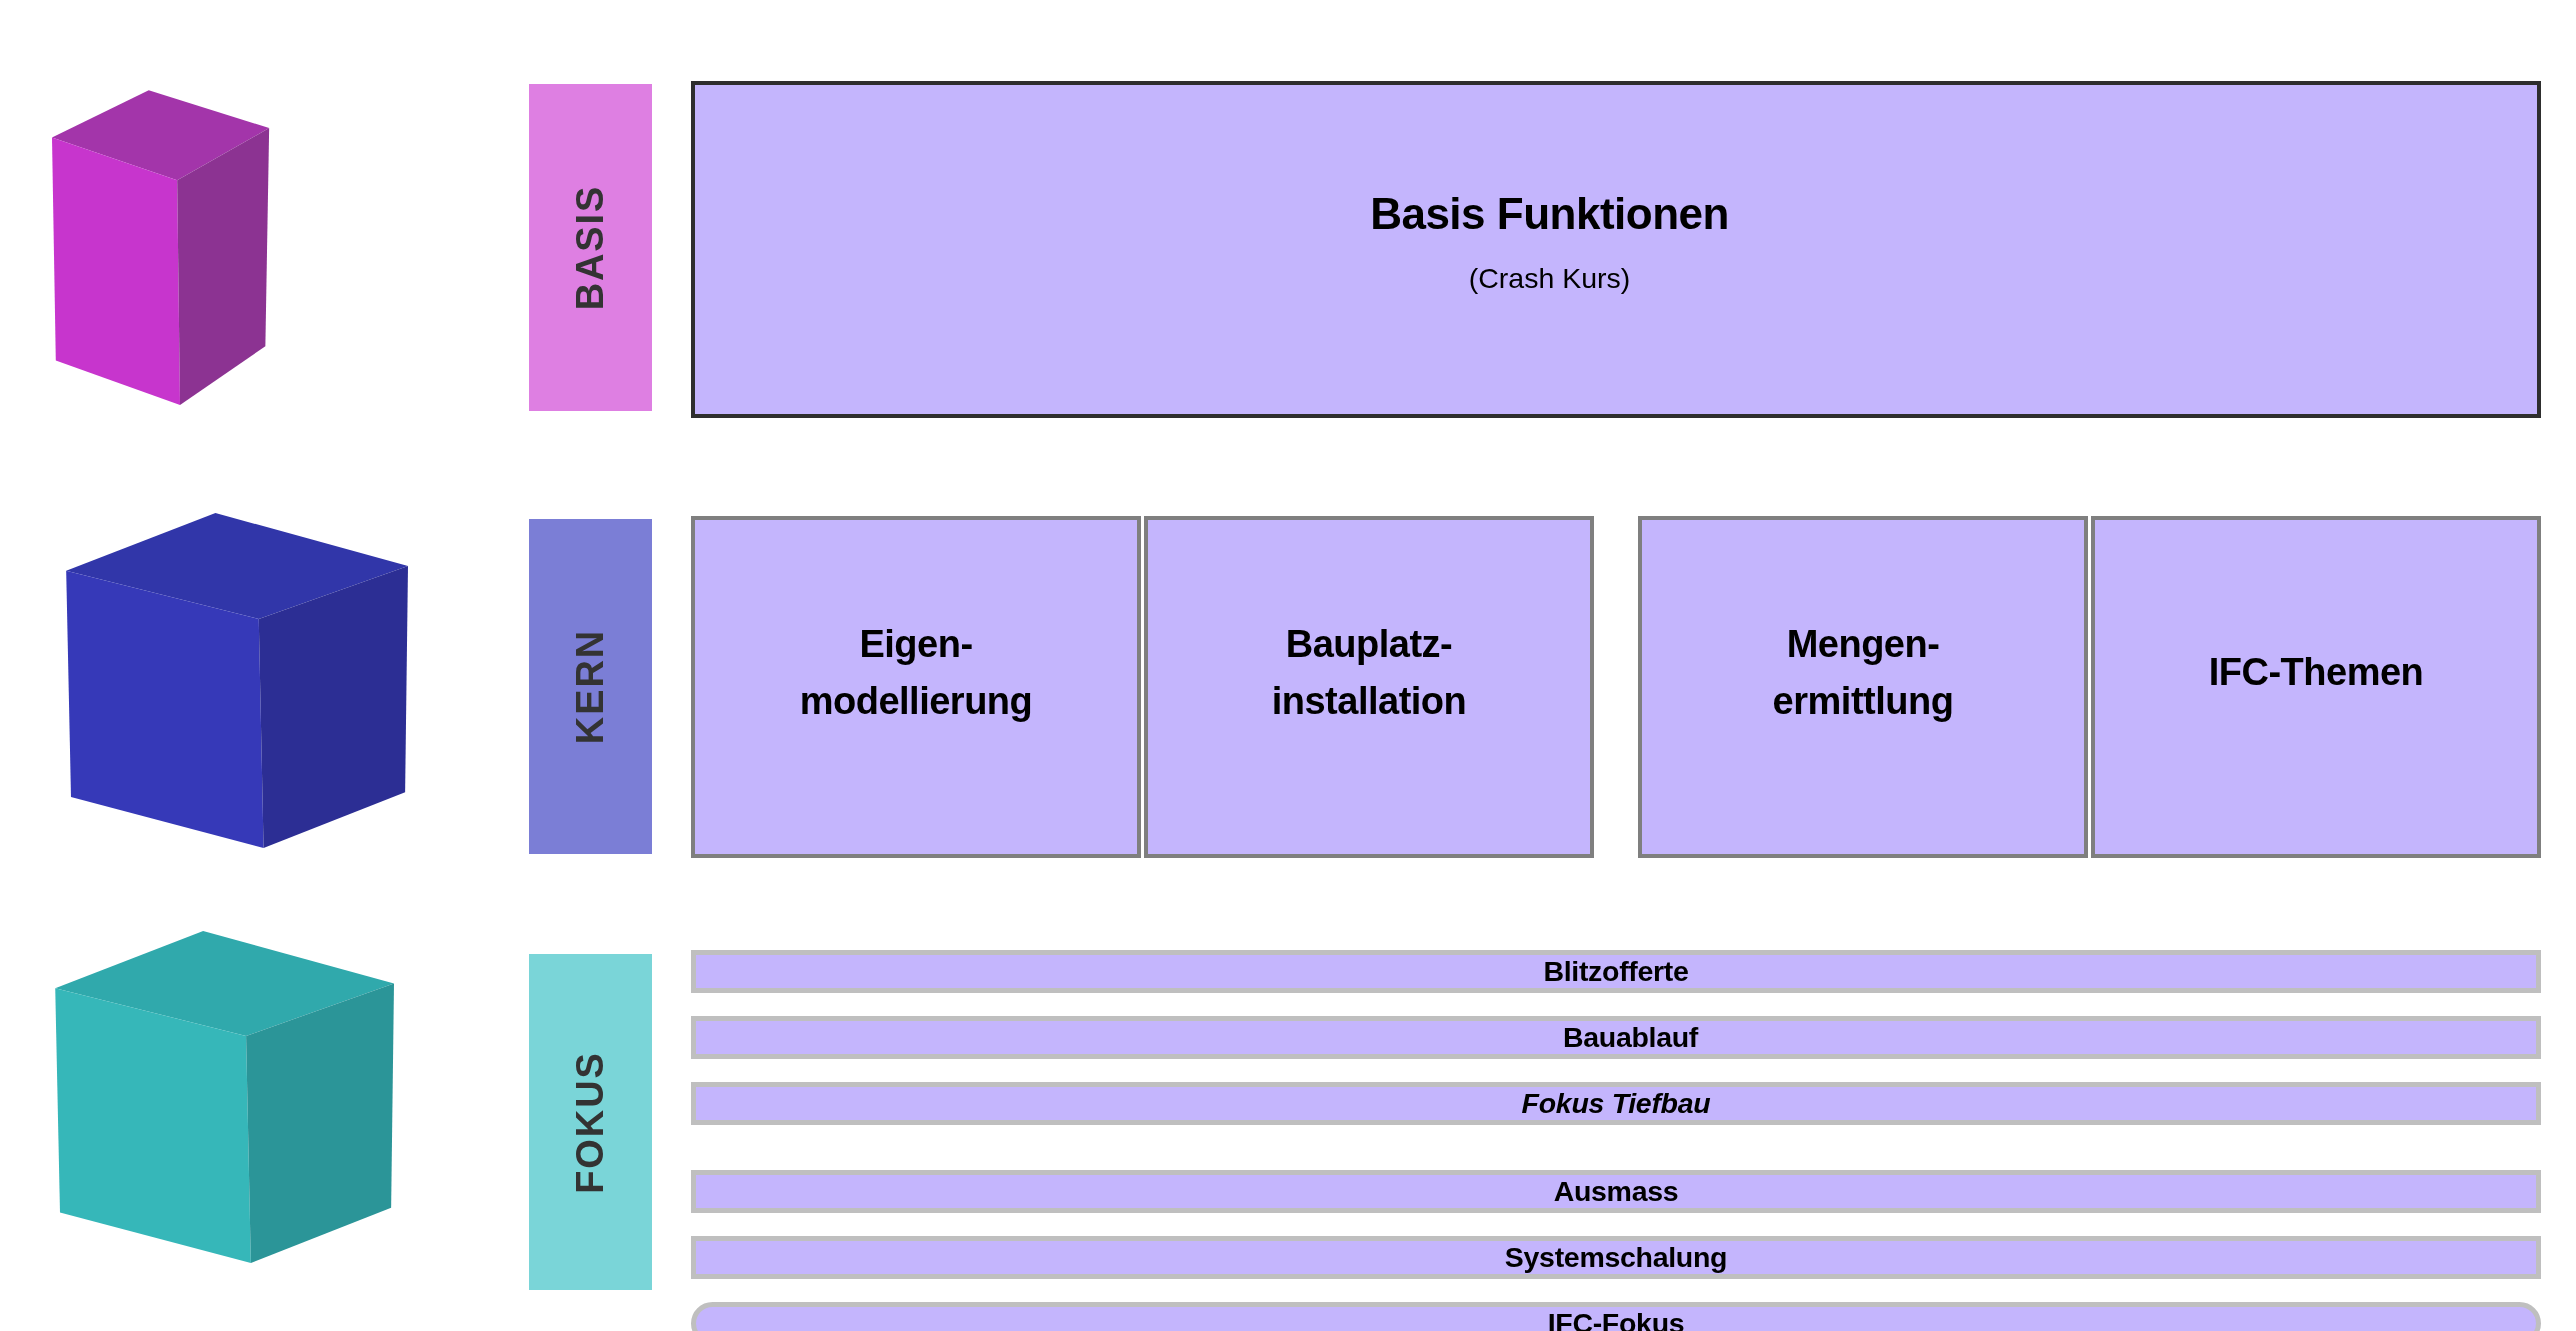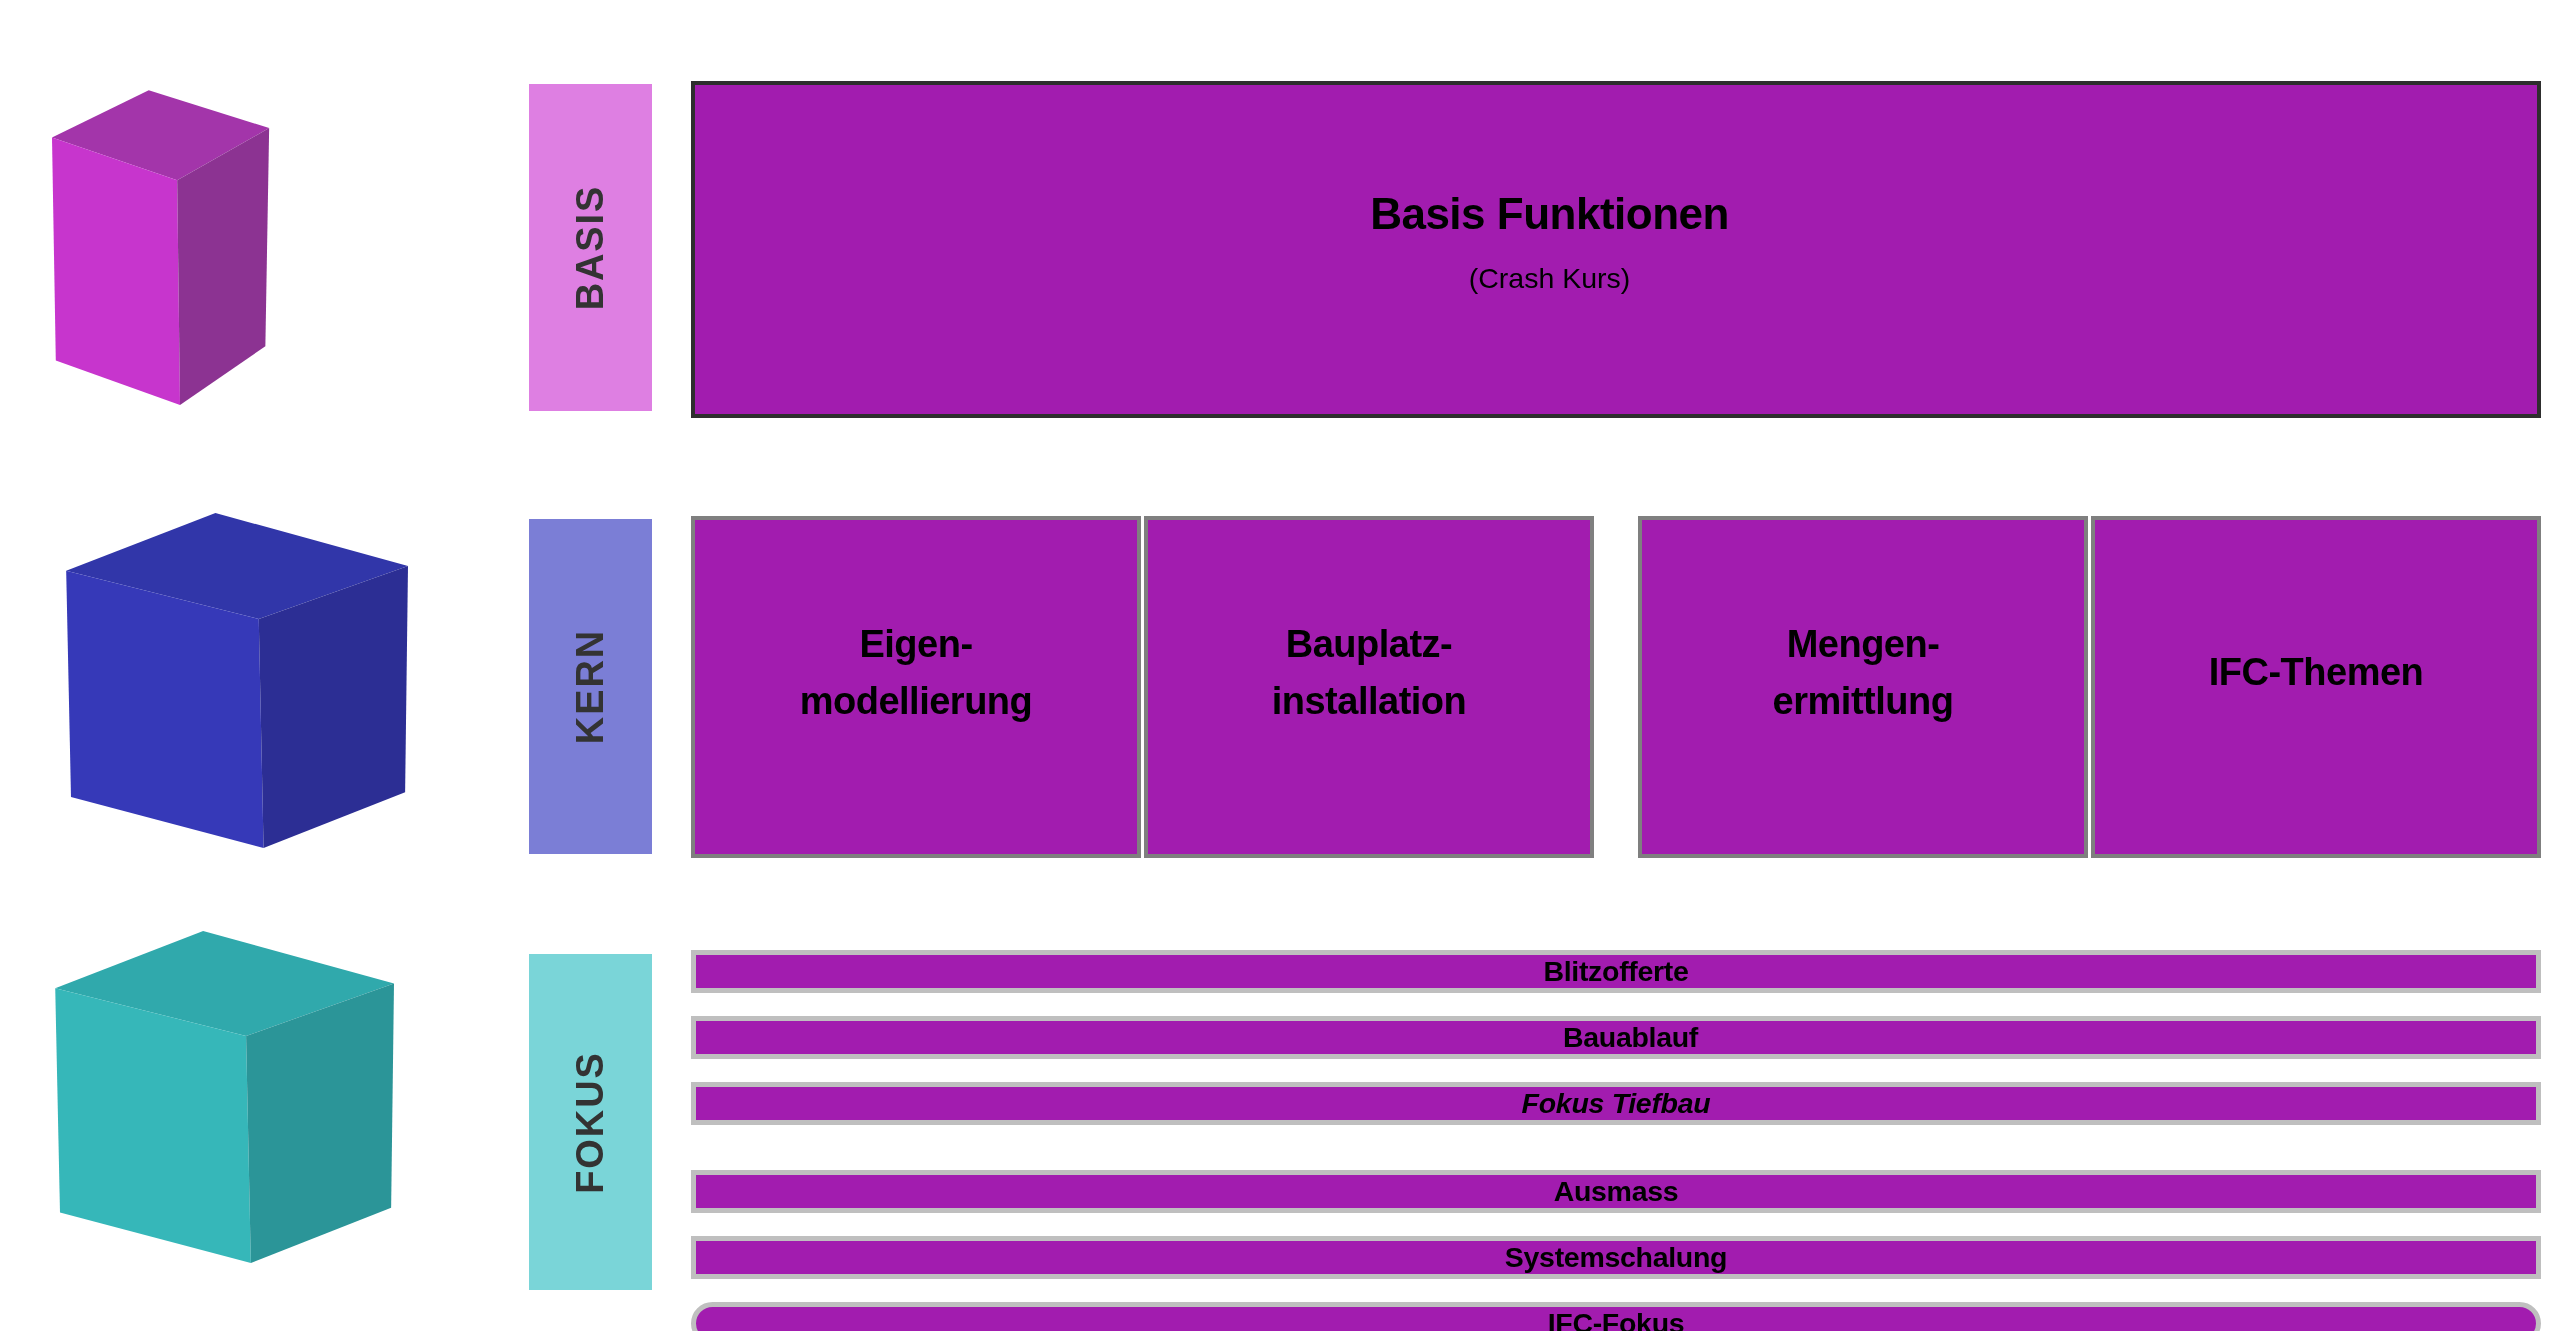--- a/index.html
+++ b/index.html
@@ -32,21 +32,21 @@
     transform: rotate(-90deg);
     white-space: nowrap;
     font-size: 38px;
     font-weight: 700;
     letter-spacing: 1.9px;
     color: #333333;
   }
   
   .box {
     position: absolute;
-    background: #a21caf;
+    background: #c4b5fd;
     border-style: solid;
     box-sizing: border-box;
     display: flex;
     align-items: center;
     justify-content: center;
     text-align: center;
     color: #000000;
   }
   .box-basis {
     left: 691px; top: 81px;

